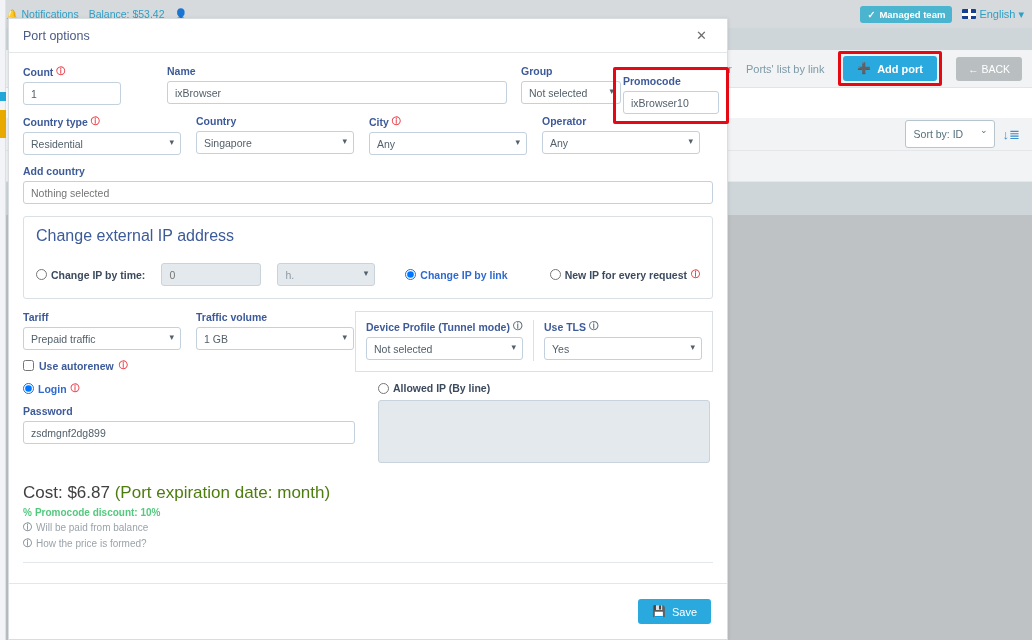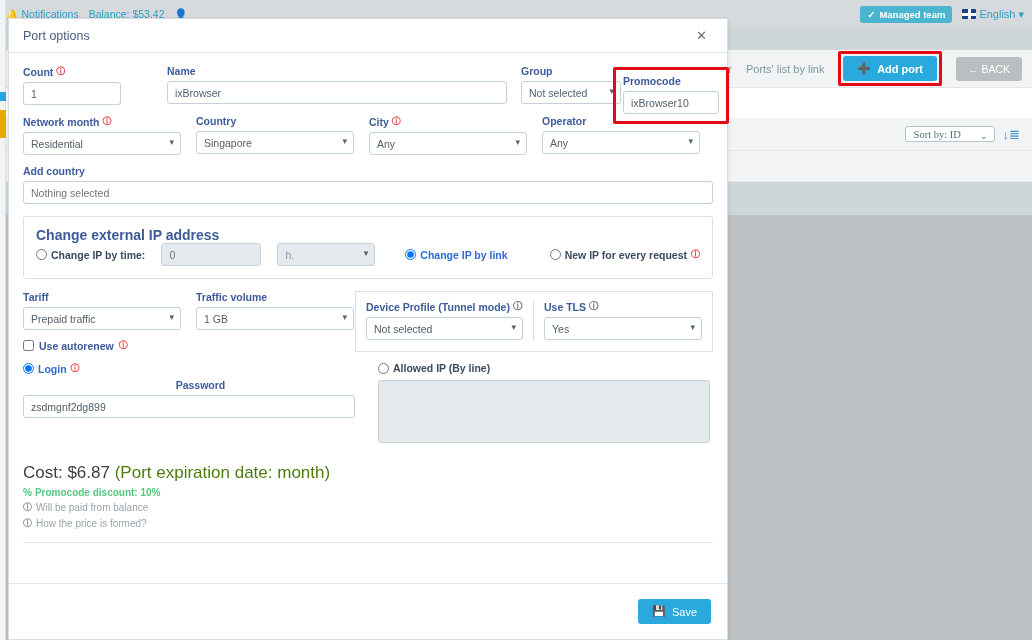--- a/index.html
+++ b/index.html
@@ -79,22 +79,22 @@
   }
 
   .bg-sortrow {
     position: absolute; left: 6px; top: 118px; right: 0; height: 32px;
     display: flex; align-items: center; justify-content: flex-end; gap: 8px;
     padding-right: 12px; background: #f1f3f4;
   }
   .sortsel {
     border: 1px solid #b6c4cc; border-radius: 3px; background: #fff;
     font-size: 10.5px; color: #55707c; padding: 3px 22px 3px 8px;
-    position: relative; min-width: 90px; height: 16px;
-    display: flex; align-items: center; font-family: Liberation Serif, serif;
+    position: relative; min-width: 90px; height: 28px;
+    display: flex; align-items: center;
   }
   .sortsel .car { position: absolute; right: 6px; top: 4px; font-size: 9px; color:#55707c; }
   .sort-icon { color: #3c8ecf; font-size: 13px; }
 
   .bg-bulkrow {
     position: absolute; left: 6px; top: 150px; right: 0; height: 32px;
     background: #f1f3f4; border-top: 1px solid #e4e7e9; border-bottom: 1px solid #e4e7e9;
     display: flex; align-items: center; gap: 60px;
     padding-left: 24px;
     font-size: 11px;
@@ -156,21 +156,21 @@
 
   .row2 { display: flex; gap: 15px; margin-bottom: 10px; }
   .row2 > div { width: 158px; }
 
   .addcountry { margin-bottom: 12px; }
 
   .ipbox {
     border: 1px solid #dbe0e4; border-radius: 3px;
     padding: 10px 12px 12px 12px; margin-bottom: 12px;
   }
-  .ipbox-title { font-size: 14px; font-weight: bold; color: #3d5a99; }
+  .ipbox-title { font-size: 16px; font-weight: normal; color: #3d5a99; margin-bottom: 18px; }
   .iprow { display: flex; align-items: center; gap: 4px; }
   .radio-lbl { display: flex; align-items: center; gap: 4px; font-size: 10.5px; font-weight: bold; color: #3c4a5e; white-space: nowrap; }
   input[type=radio], input[type=checkbox] { margin: 0; width: 11px; height: 11px; }
 
   .row3 { display: flex; margin-bottom: 0; }
   .col-left { width: 356px; }
   .col-tar { width: 158px; margin-right: 15px; }
   .col-vol { width: 158px; }
   .boxed {
     border: 1px solid #dbe0e4; padding: 8px 10px 10px 10px; display:flex;
@@ -326,21 +326,21 @@
           <div class="lbl">
             <span>Promocode</span>
           </div>
           <input class="inp" value="ixBrowser10" style="">
         </div>
       </div>
 
       <div class="row2">
         <div>
           <div class="lbl">
-            <span>Network month</span>
+            <span>Country type</span>
             <span class="req">ⓘ</span>
           </div>
           <div class="sel-wrap">
             <select class="sel">
               <option>Residential</option>
             </select>
             <span class="car">▾</span>
           </div>
         </div>
 
@@ -476,21 +476,21 @@
         </div>
       </div>
 
       <div class="row4">
         <div class="login-col">
           <label class="radio-lbl" style="color:#2f6ad0;">
             <input type="radio" name="authmode" checked="" style="">
             <span>Login</span>
             <span class="req">ⓘ</span>
           </label>
-          <div class="lbl" style="margin-top:4px;justify-content:center;">
+          <div class="lbl" style="margin-top:10px;">
             <span>Password</span>
           </div>
           <input class="inp login-inp" value="zsdmgnf2dg899" style="">
         </div>
         <div class="allowed-col">
           <label class="radio-lbl">
             <input type="radio" name="authmode" style="">
             <span>Allowed IP (By line)</span>
           </label>
           <textarea class="ta" style="margin-top: 6px;"></textarea>

